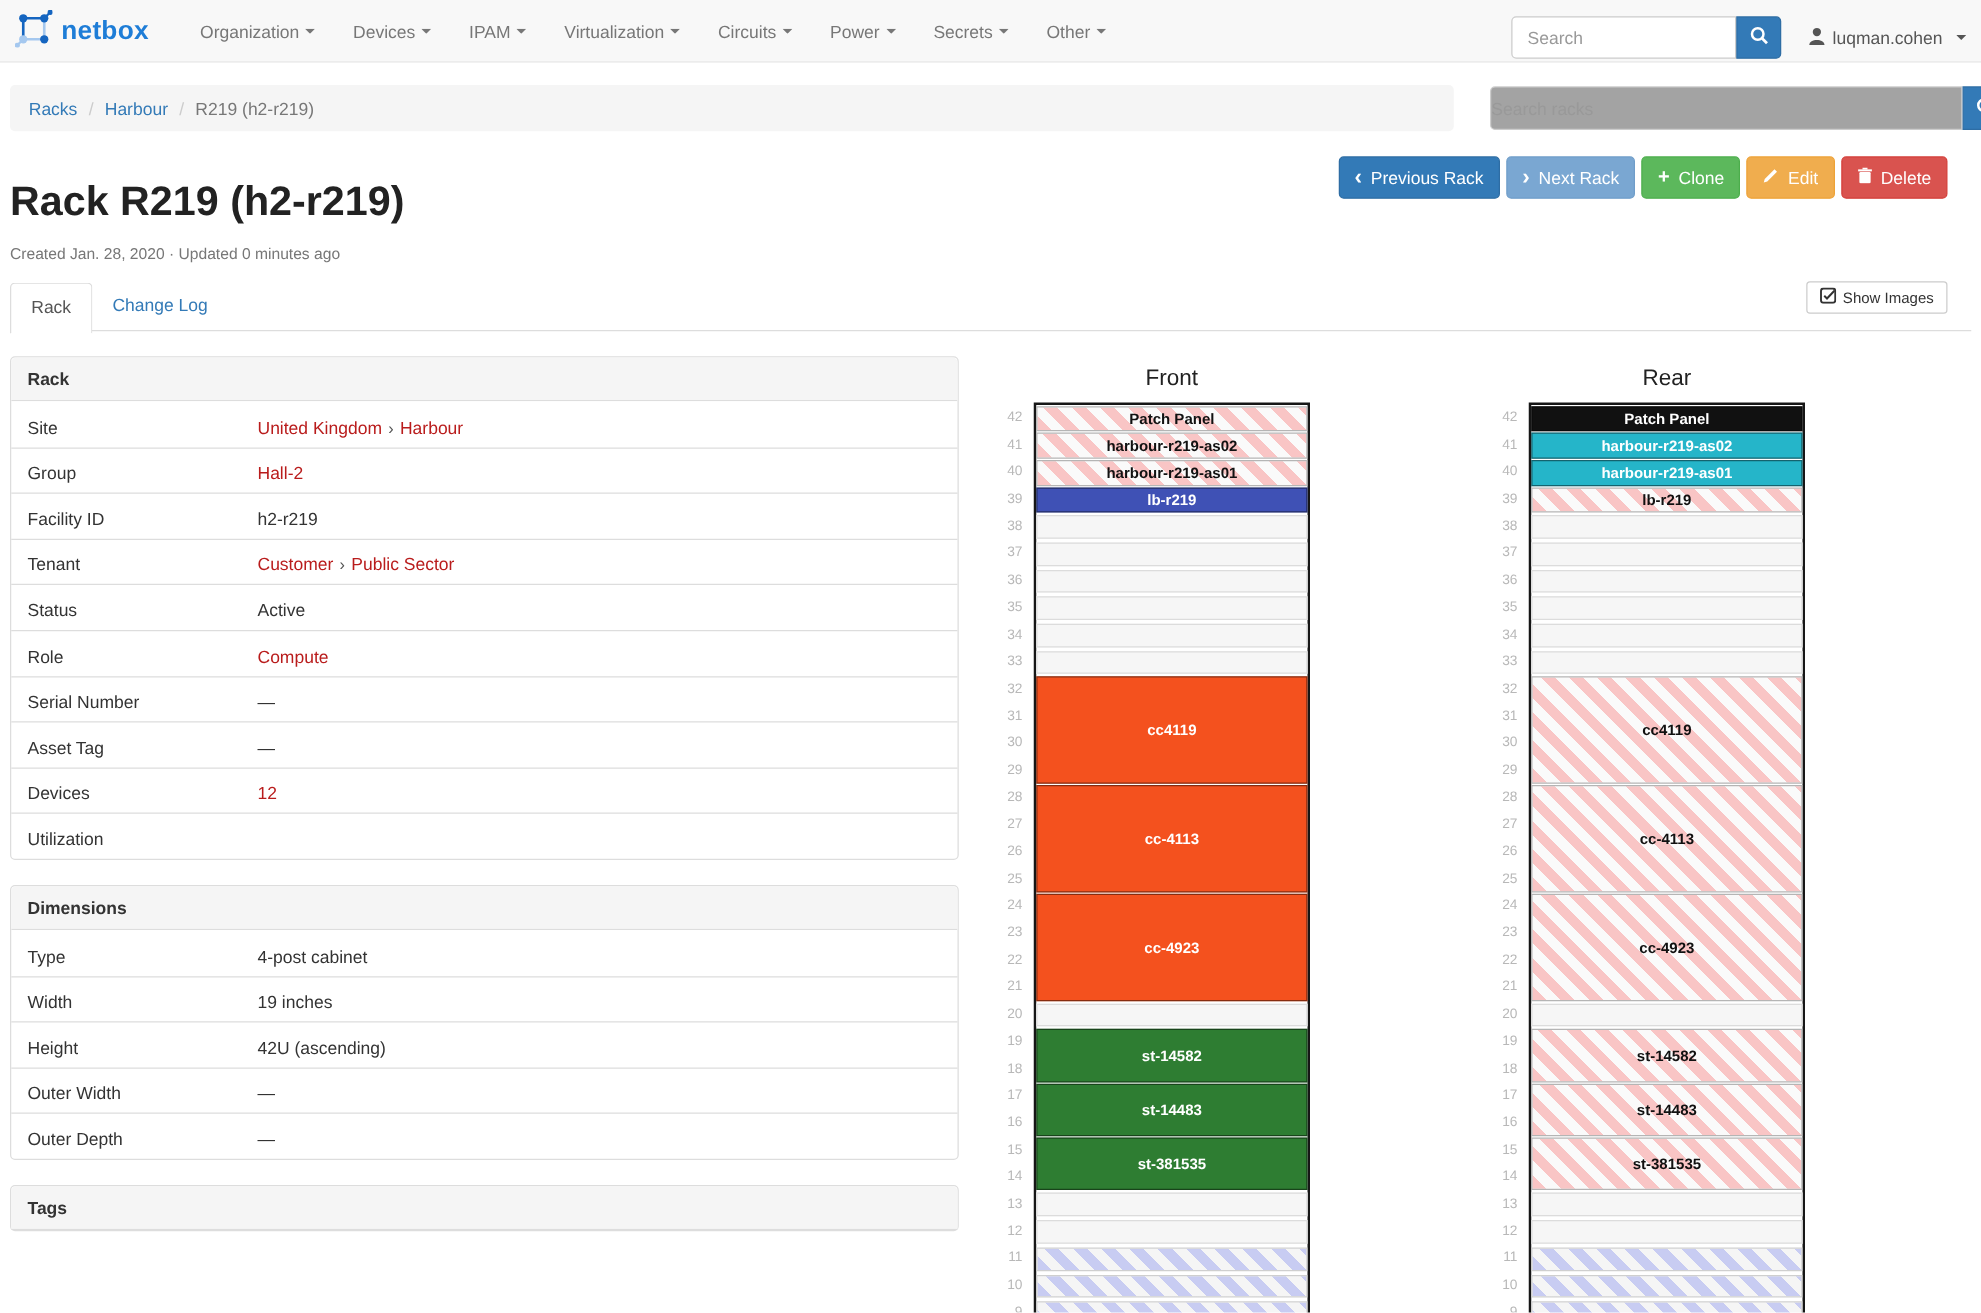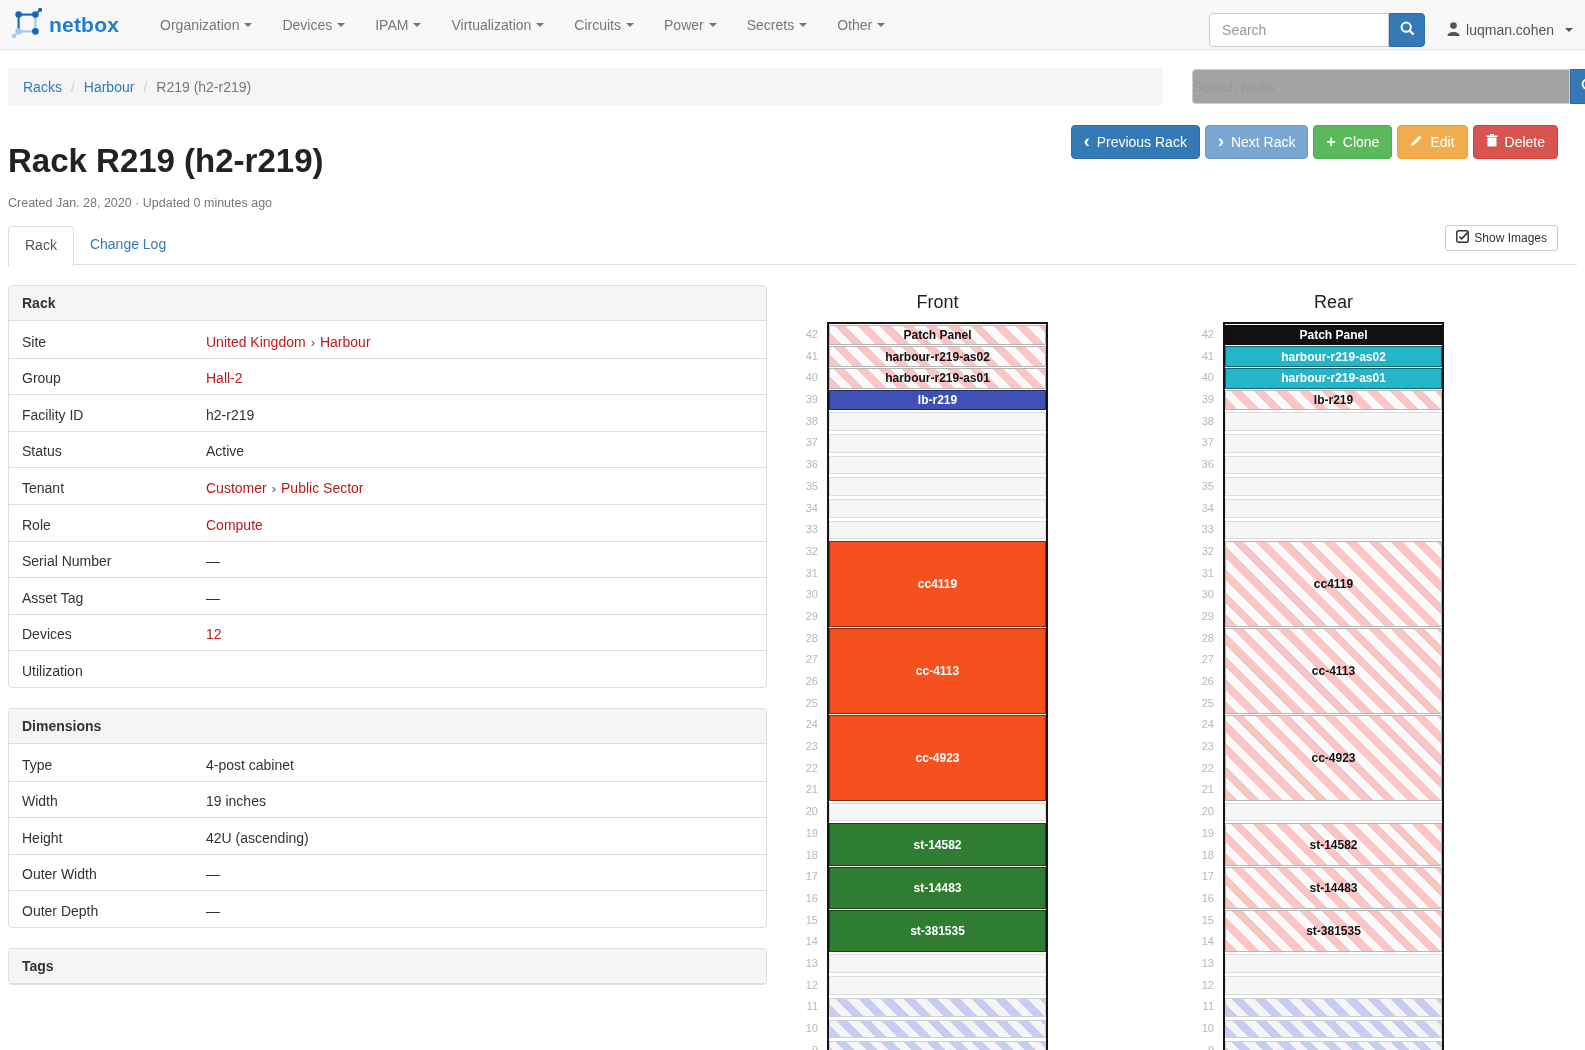--- a/index.html
+++ b/index.html
@@ -257,26 +257,26 @@
           </div>
           <div class="attr-row">
             <div class="attr-label">Group</div>
             <div class="attr-value"><a>Hall-2</a></div>
           </div>
           <div class="attr-row">
             <div class="attr-label">Facility ID</div>
             <div class="attr-value">h2-r219</div>
           </div>
           <div class="attr-row">
+            <div class="attr-label">Tenant</div>
+            <div class="attr-value"><a>Customer</a><span class="link-sep">›</span><a>Public Sector</a></div>
+          </div>
+          <div class="attr-row">
             <div class="attr-label">Status</div>
             <div class="attr-value">Active</div>
-          </div>
-          <div class="attr-row">
-            <div class="attr-label">Tenant</div>
-            <div class="attr-value"><a>Customer</a><span class="link-sep">›</span><a>Public Sector</a></div>
           </div>
           <div class="attr-row">
             <div class="attr-label">Role</div>
             <div class="attr-value"><a>Compute</a></div>
           </div>
           <div class="attr-row">
             <div class="attr-label">Serial Number</div>
             <div class="attr-value">—</div>
           </div>
           <div class="attr-row">

